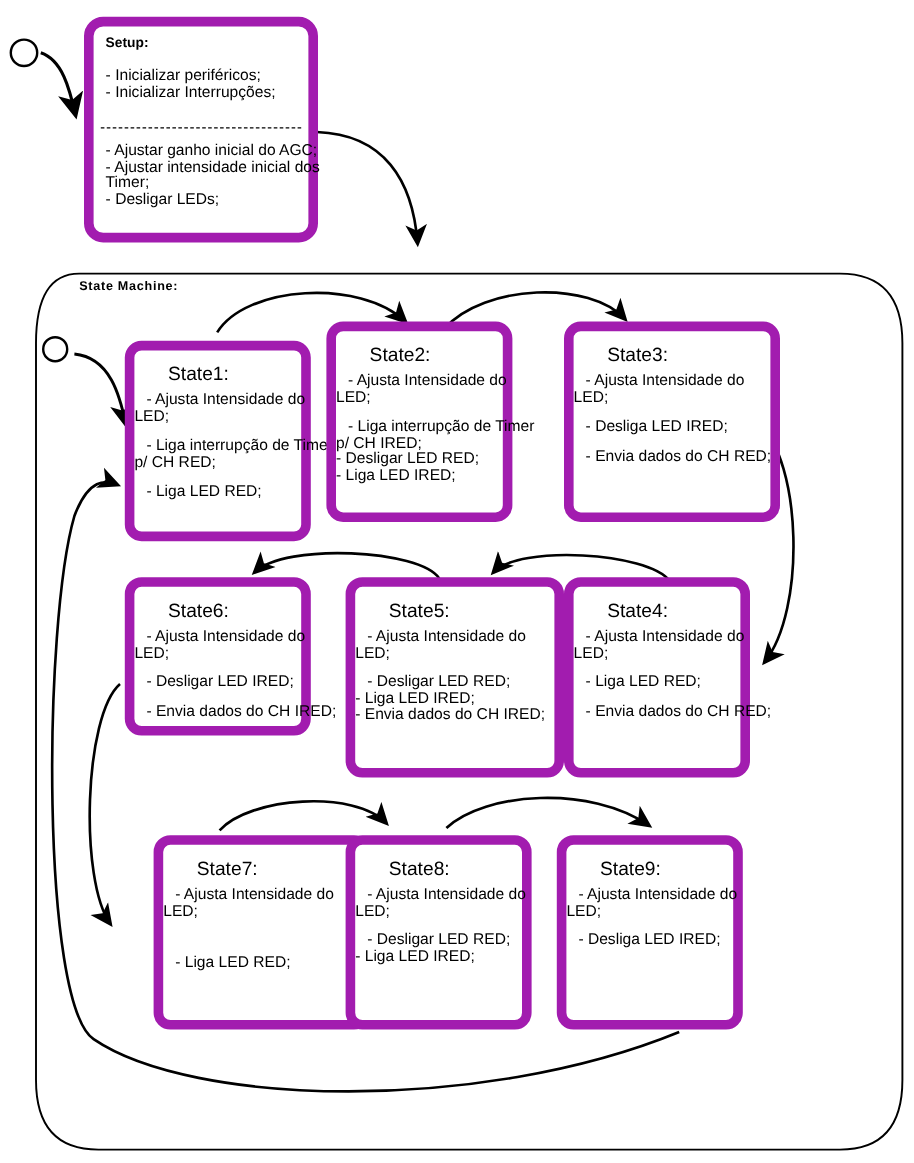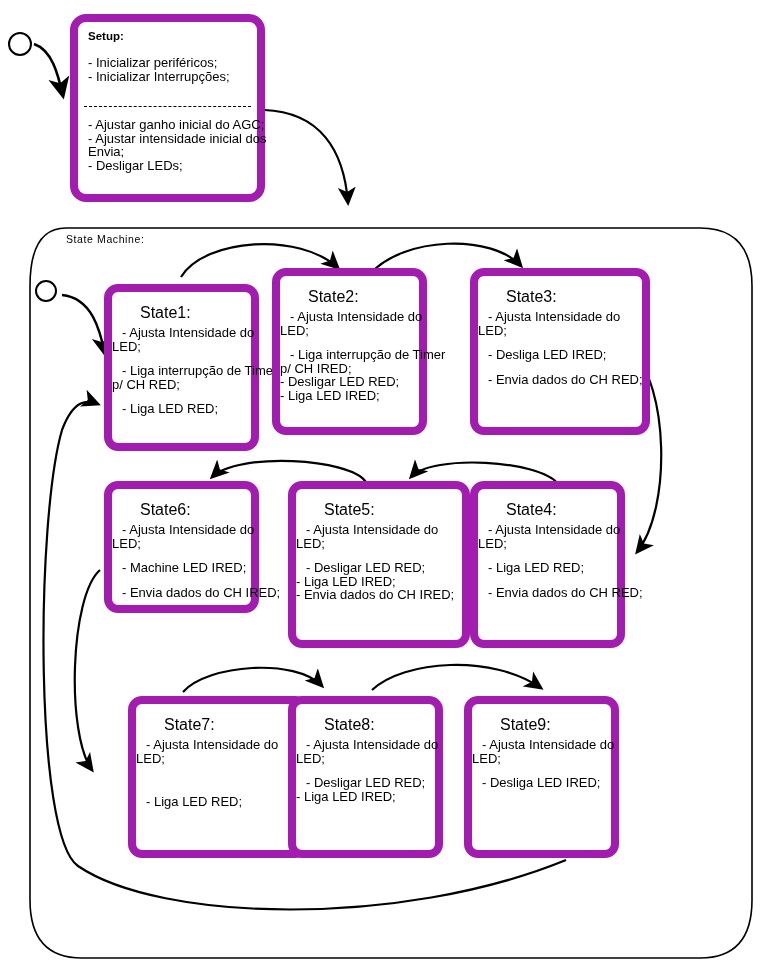--- a/index.html
+++ b/index.html
@@ -4,21 +4,21 @@
 <style>
   html,body{margin:0;padding:0;background:#ffffff;}
   body{font-family:"Liberation Sans","DejaVu Sans",sans-serif;}
   #canvas{position:relative;width:762px;height:969px;background:#ffffff;overflow:hidden;}
   #wires{position:absolute;left:0;top:0;width:762px;height:969px;pointer-events:none;}
 
   .node{position:absolute;box-sizing:border-box;border:8px solid #a21caf;border-radius:14px;background:#fff;}
   .node-setup{border-radius:16px;}
   .title{font-size:11.5px;font-weight:bold;color:#000;white-space:nowrap;}
   .line{font-size:13px;color:#000;line-height:13.5px;white-space:nowrap;}
-  .sm-label{position:absolute;font-size:10.5px;font-weight:normal;letter-spacing:.6px;color:#000;white-space:nowrap;}
+  .sm-label{position:absolute;font-size:10.5px;font-weight:bold;letter-spacing:.6px;color:#000;white-space:nowrap;}
 
   .sep{position:absolute;border-top:1.5px dashed #000;}
 
   .setup-body{position:absolute;left:10px;top:8px;}
   .grp{margin:0;}
   .grp .line{display:block;}
 
   .state-body{position:absolute;left:10px;top:34px;width:164px;}
   .state-head{position:absolute;left:28px;top:12px;}
   .blk{margin-bottom:11px;}
@@ -75,21 +75,21 @@
       <div class="title">Setup:</div>
       <div class="grp" style="margin-top:14px;">
         <span class="line">- Inicializar periféricos;</span>
         <span class="line">- Inicializar Interrupções;</span>
       </div>
     </div>
     <div class="sep" style="left:6px;right:6px;top:84px;"></div>
     <div class="grp" style="position:absolute;left:10px;top:96px;">
       <span class="line">- Ajustar ganho inicial do AGC;</span>
       <span class="line">- Ajustar intensidade inicial dos</span>
-      <span class="line">  Envia;</span>
+      <span class="line">  Timer;</span>
       <span class="line">- Desligar LEDs;</span>
     </div>
   </div>
 
   <div class="sm-label" style="left:66px;top:233px;">State Machine:</div>
 
   <div class="start-dot" style="left:35px;top:280px;width:22px;height:22px;"></div>
 
   <div class="node" style="left:104px;top:284px;width:155px;height:167px;">
     <div class="state-head">State1:</div>
@@ -141,21 +141,21 @@
   </div>
 
   <div class="node" style="left:104px;top:481px;width:155px;height:132px;padding-left:48px;">
     <div class="state-head">State6:</div>
     <div class="state-body">
       <div class="blk">
         <span class="line">- Ajusta Intensidade do</span>
         <span class="line ovr">LED;</span>
       </div>
       <div class="blk">
-        <span class="line">- Machine  LED IRED;</span>
+        <span class="line">- Desligar  LED IRED;</span>
       </div>
       <div class="blk">
         <span class="line">- Envia dados do CH IRED;</span>
       </div>
     </div>
   </div>
 
   <div class="node" style="left:288px;top:481px;width:182px;height:167px;">
     <div class="state-head">State5:</div>
     <div class="state-body">

